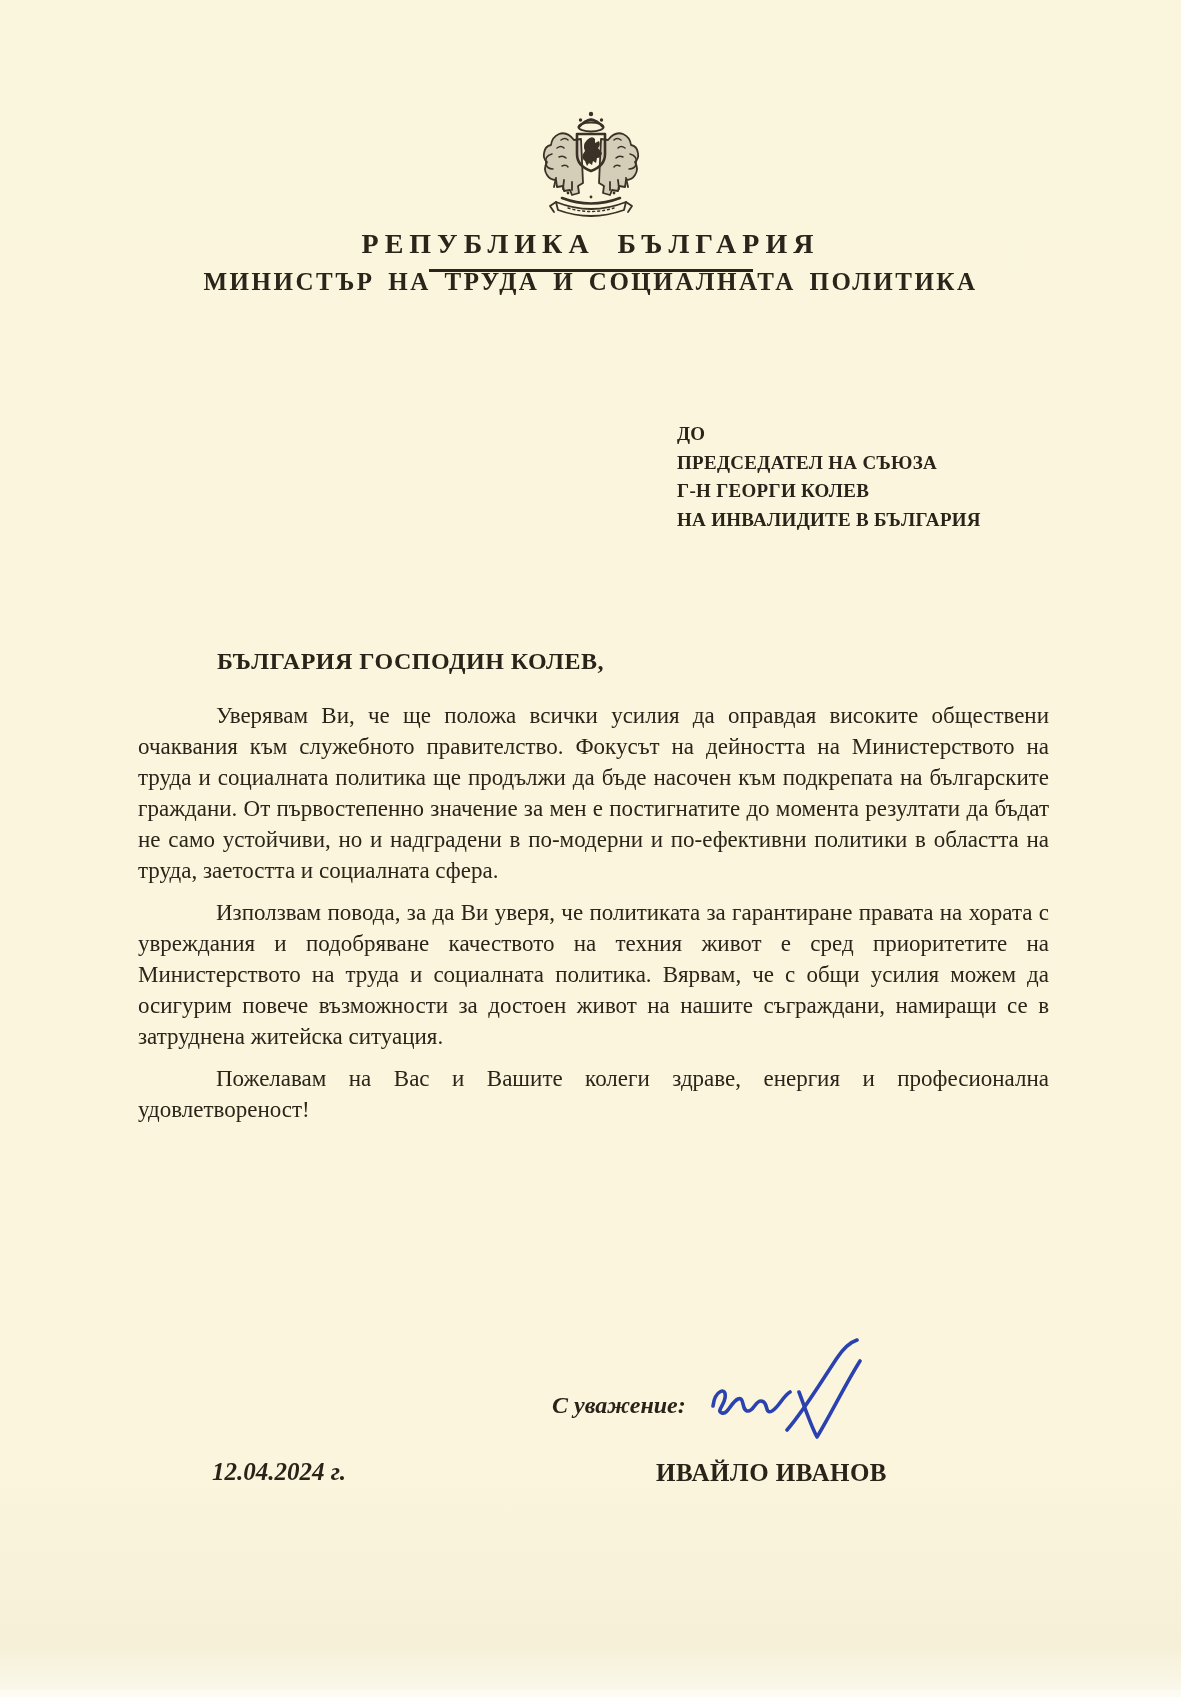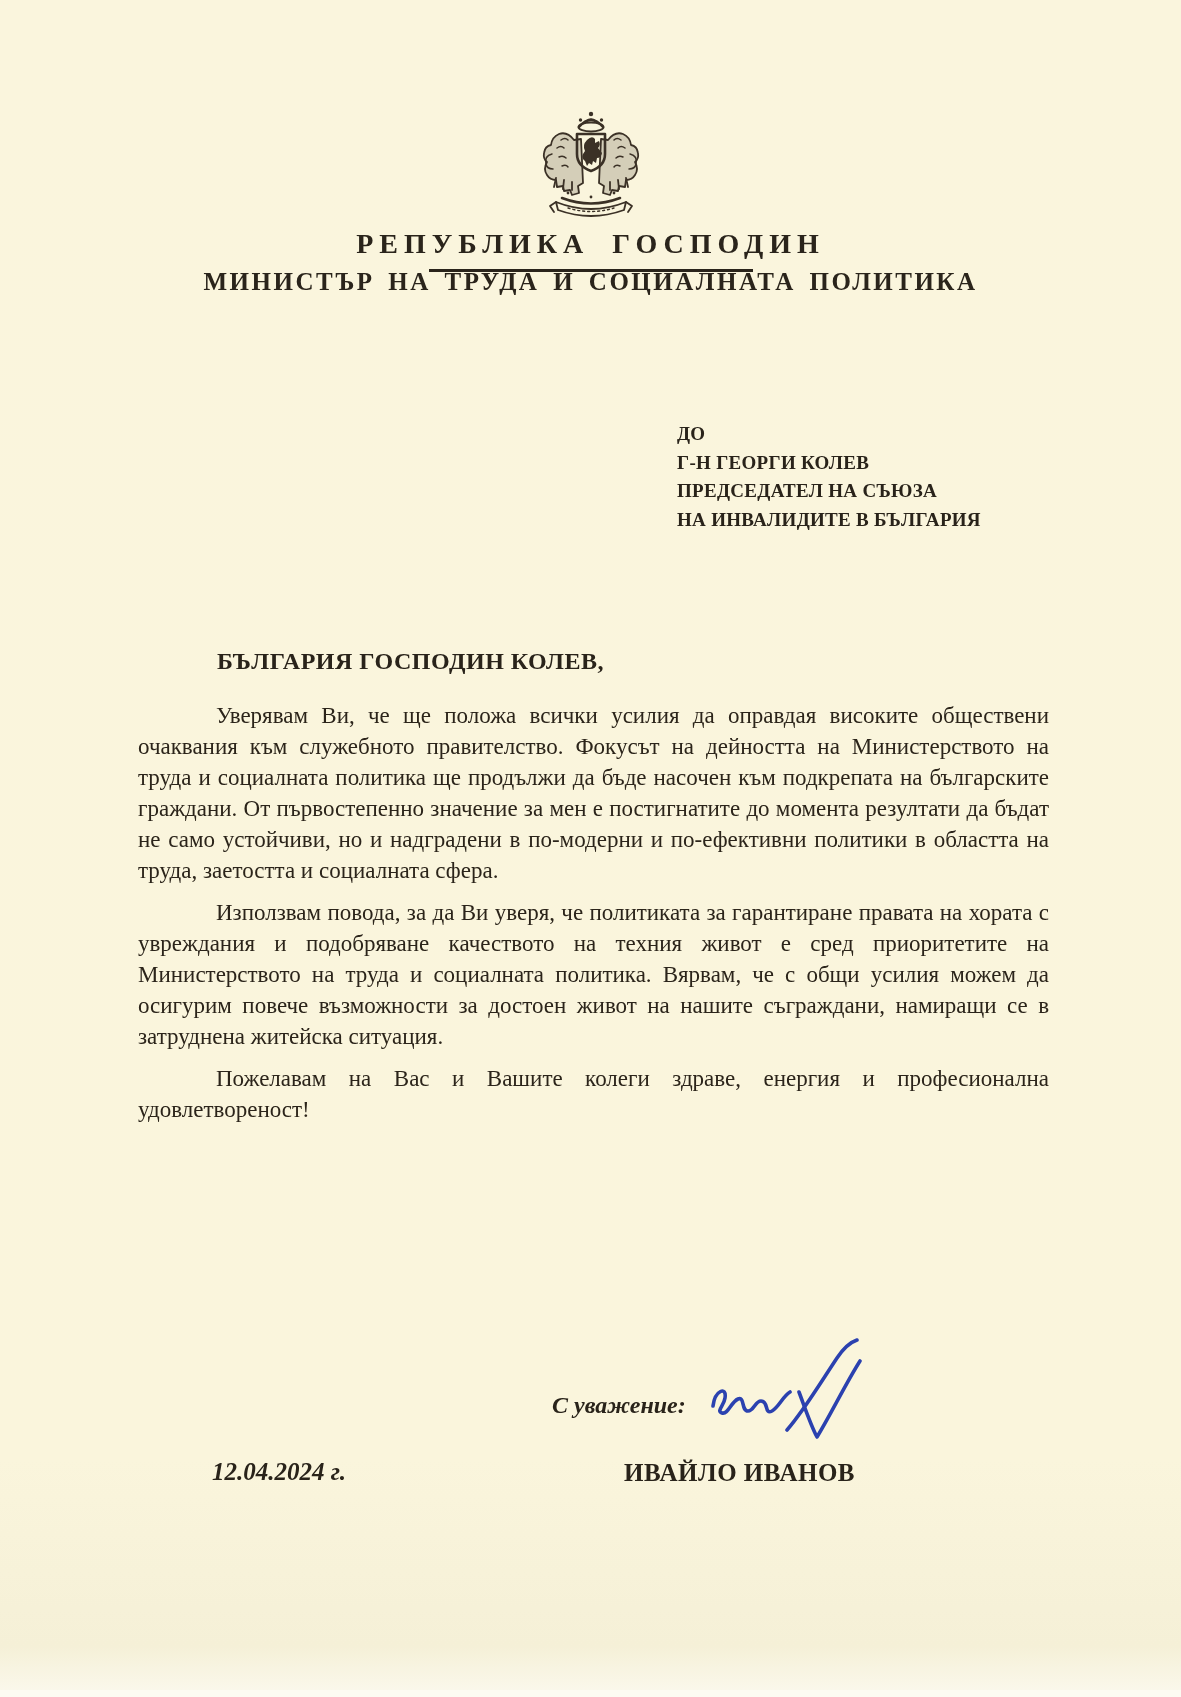--- a/index.html
+++ b/index.html
@@ -39,21 +39,21 @@
   .regards{
     position:absolute;left:552px;top:1392px;
     font-weight:bold;font-style:italic;font-size:24px;color:#29231a;
   }
   .signature{position:absolute;left:703px;top:1336px;width:172px;height:112px;}
   .date{
     position:absolute;left:212px;top:1458px;
     font-weight:bold;font-style:italic;font-size:25px;color:#29231a;
   }
   .signer{
-    position:absolute;left:624px;top:1459px;
+    position:absolute;left:656px;top:1459px;
     font-weight:bold;font-size:25px;letter-spacing:.5px;color:#29231a;
   }
   .bottom-strip{position:absolute;left:0;right:0;bottom:0;height:7px;background:#fdfbf2;}
 </style>
 </head>
 <body>
 
 <div class="page">
 
   <div class="crest">
@@ -89,28 +89,28 @@
         <path d="M28 92 Q63 106 98 92 L96 100 Q63 112 30 100 Z" stroke-width="1.8"></path>
         <path d="M40 98 Q63 105 86 98" stroke-width="1.4" stroke-dasharray="2 3"></path>
         <path d="M28 92 l-6 4 4 6 M98 92 l6 4 -4 6" stroke-width="1.8"></path>
         <circle cx="40" cy="83" r="1.4" fill="#3b3126" stroke="none"></circle>
         <circle cx="86" cy="83" r="1.4" fill="#3b3126" stroke="none"></circle>
         <circle cx="63" cy="87" r="1.4" fill="#3b3126" stroke="none"></circle>
       </g>
     </svg>
   </div>
 
-  <div class="republic">РЕПУБЛИКА ГОСПОДИН</div>
+  <div class="republic">РЕПУБЛИКА БЪЛГАРИЯ</div>
   <div class="rule"></div>
   <div class="minister">МИНИСТЪР НА ТРУДА И СОЦИАЛНАТА ПОЛИТИКА</div>
 
   <div class="recipient">
     <div>ДО</div>
+    <div>ПРЕДСЕДАТЕЛ НА СЪЮЗА</div>
     <div>Г-Н ГЕОРГИ КОЛЕВ</div>
-    <div>ПРЕДСЕДАТЕЛ НА СЪЮЗА</div>
     <div>НА ИНВАЛИДИТЕ В БЪЛГАРИЯ</div>
   </div>
 
   <div class="salutation">БЪЛГАРИЯ ГОСПОДИН КОЛЕВ,</div>
 
   <div class="body-text">
     <p>Уверявам Ви, че ще положа всички усилия да оправдая високите обществени очаквания към служебното правителство. Фокусът на дейността на Министерството на труда и социалната политика ще продължи да бъде насочен към подкрепата на българските граждани. От първостепенно значение за мен е постигнатите до момента резултати да бъдат не само устойчиви, но и надградени в по-модерни и по-ефективни политики в областта на труда, заетостта и социалната сфера.</p>
     <p>Използвам повода, за да Ви уверя, че политиката за гарантиране правата на хората с увреждания и подобряване качеството на техния живот е сред приоритетите на Министерството на труда и социалната политика. Вярвам, че с общи усилия можем да осигурим повече възможности за достоен живот на нашите съграждани, намиращи се в затруднена житейска ситуация.</p>
     <p>Пожелавам на Вас и Вашите колеги здраве, енергия и професионална удовлетвореност!</p>
   </div>

